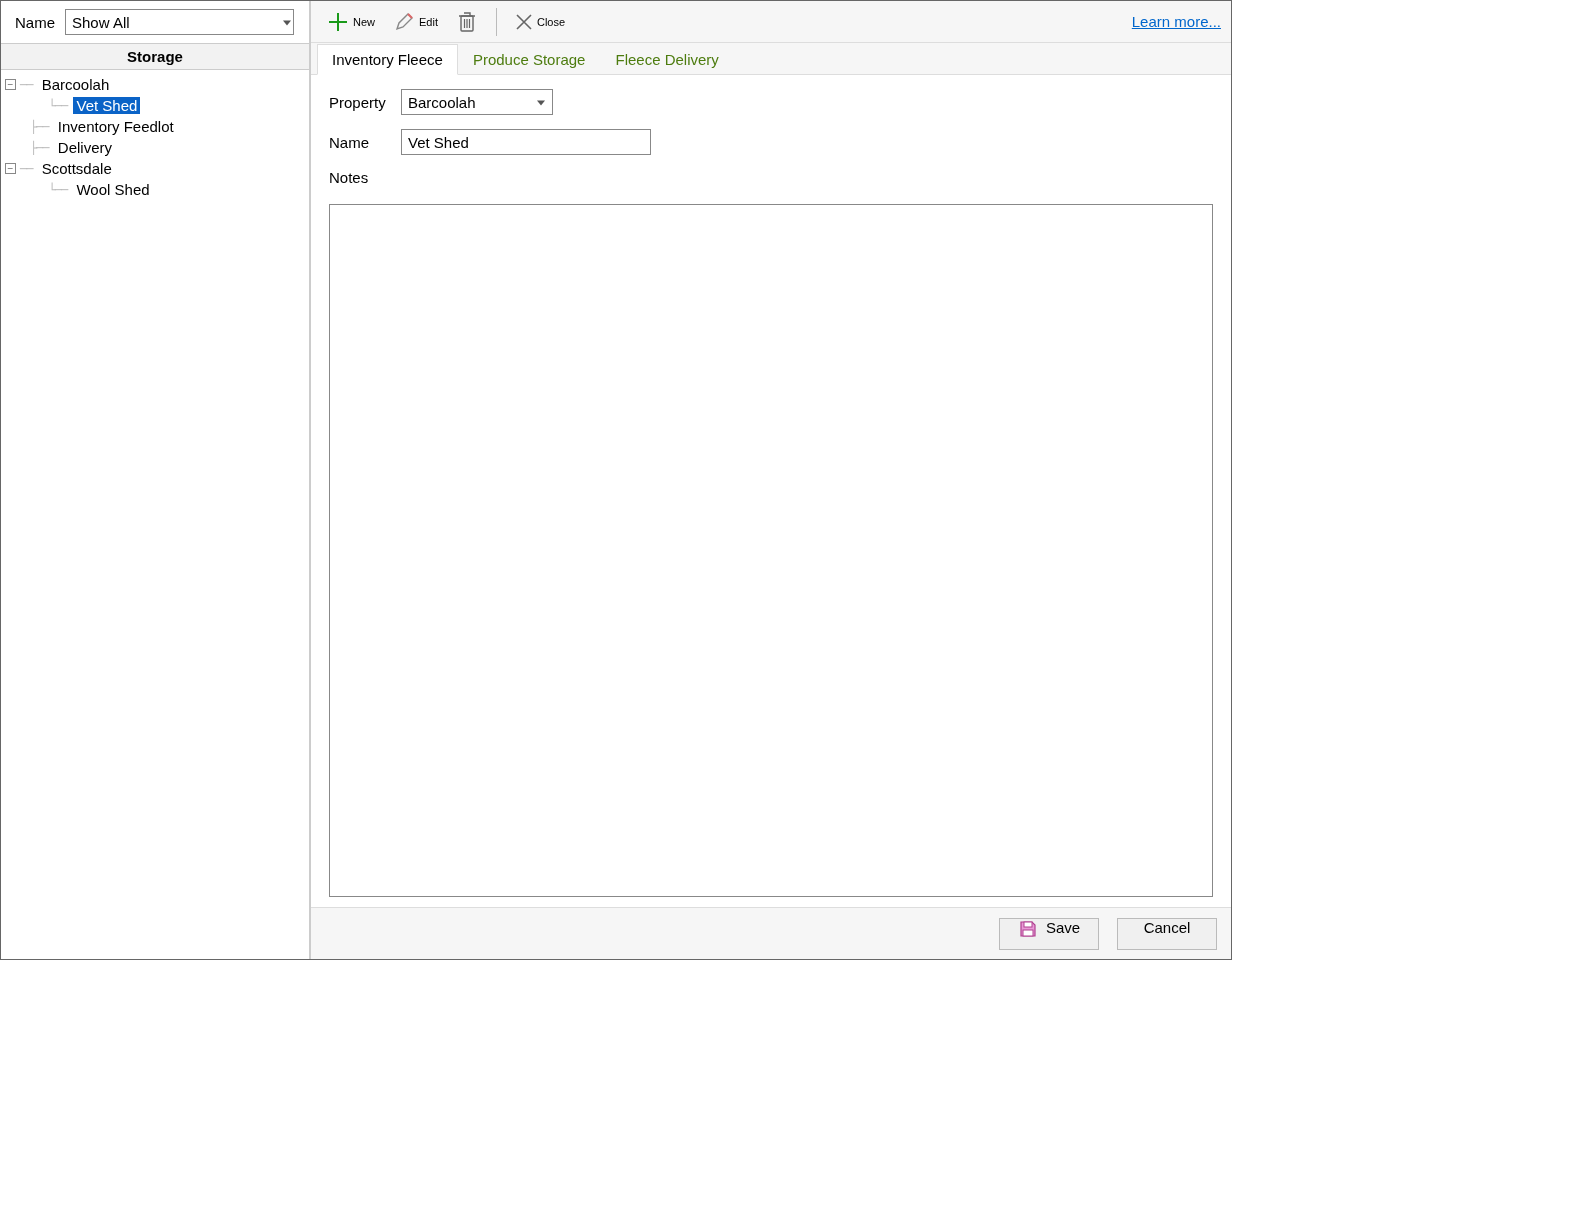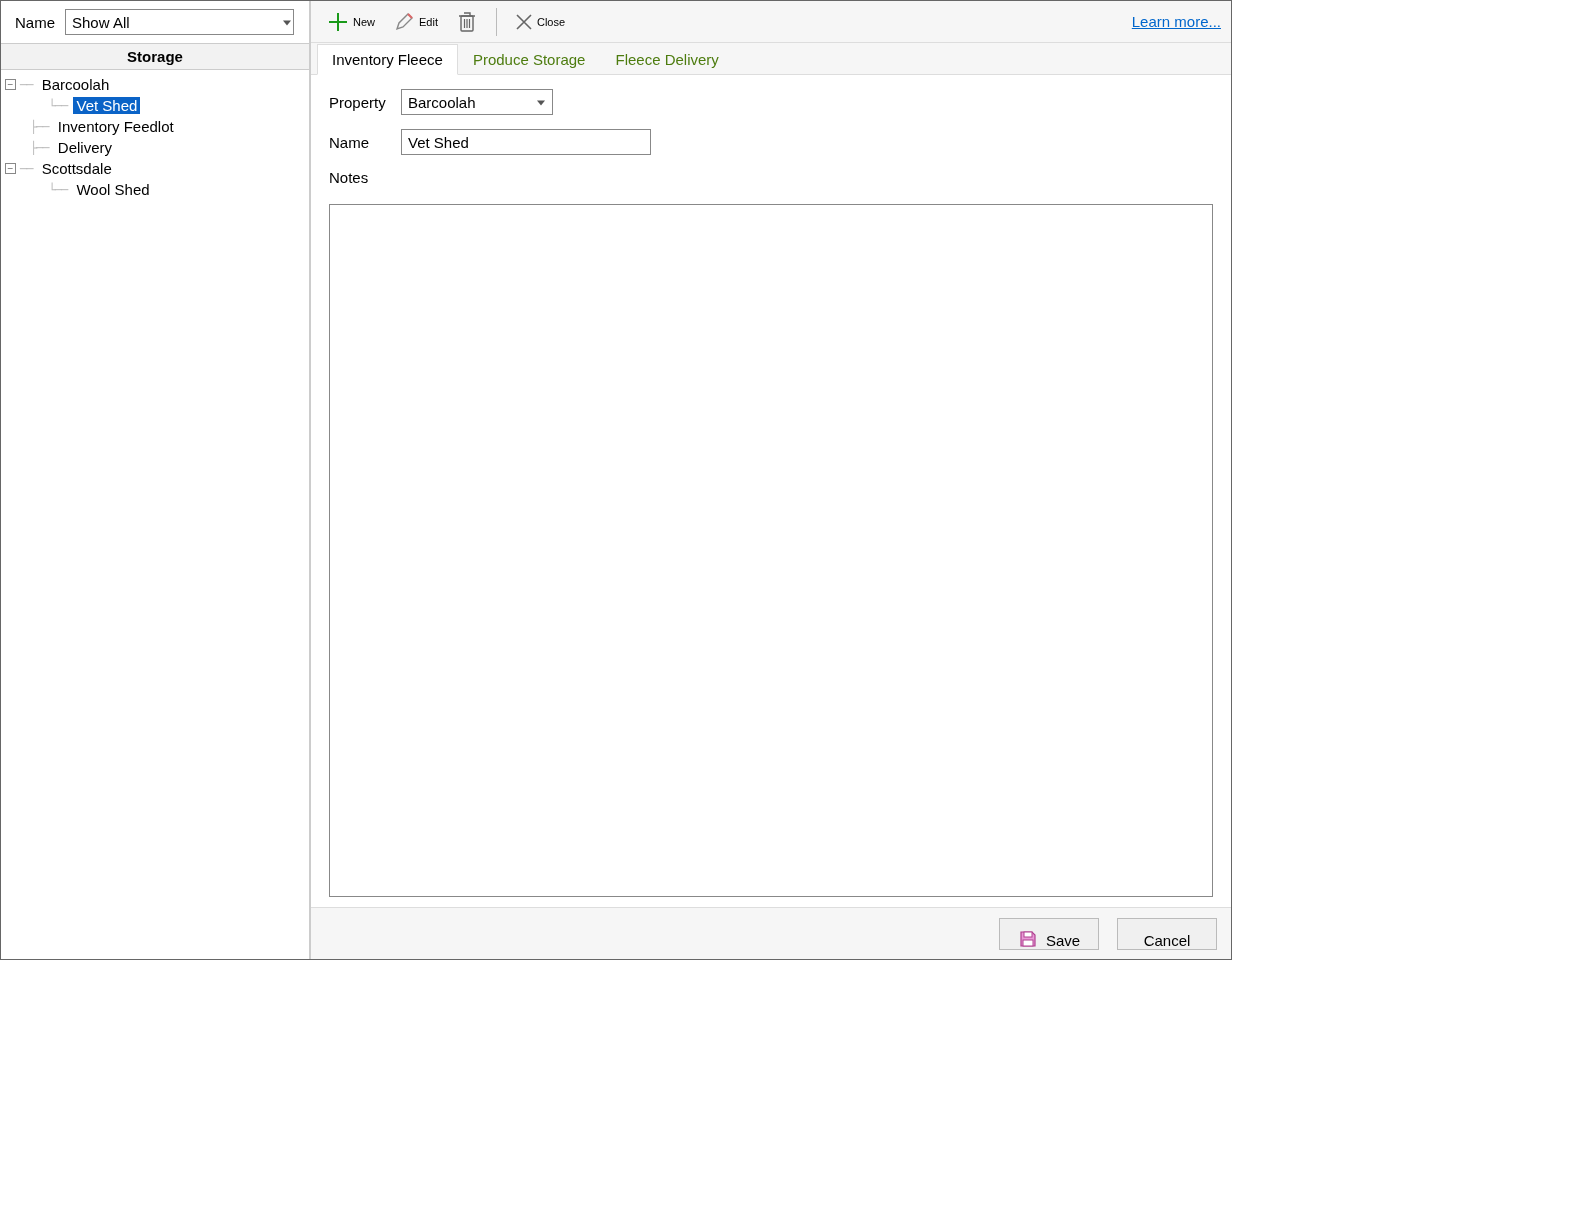--- a/index.html
+++ b/index.html
@@ -252,21 +252,21 @@
     justify-content: flex-end;
     gap: 18px;
     padding: 0 14px;
   }
   .footer-btn {
     min-width: 100px;
     height: 32px;
     border: 1px solid #bbb;
     background: #f0f0f0;
     display: flex;
-    align-items: flex-end;
+    align-items: flex-start;
     justify-content: center;
     gap: 8px;
     cursor: pointer;
     font-size: 15px;
   }
   svg { display: block; }
 </style>
 </head>
 <body>
 

